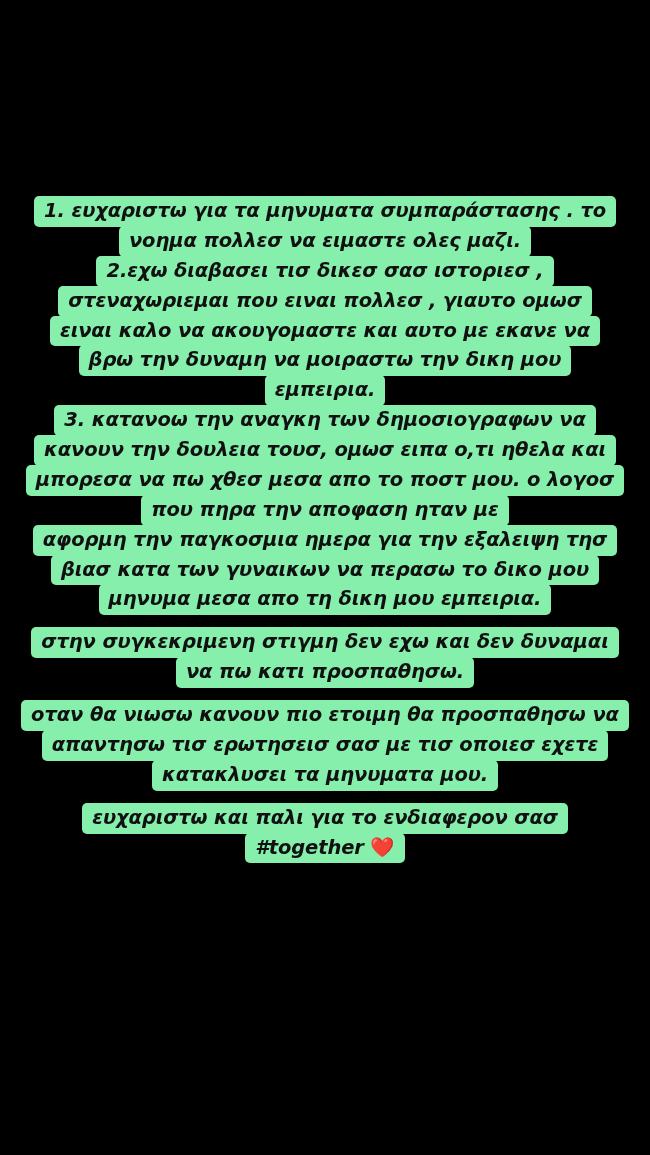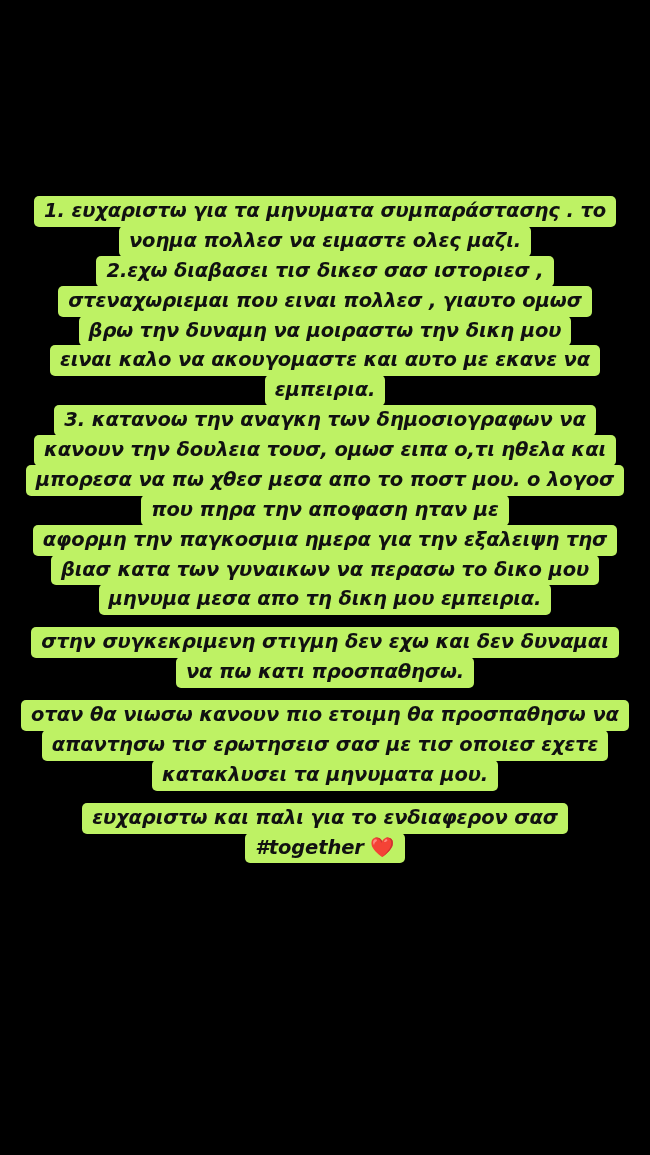--- a/index.html
+++ b/index.html
@@ -36,21 +36,21 @@
     display: flex;
     flex-direction: column;
     align-items: center;
     width: 100%;
   }
   .block + .block {
     margin-top: 12px;
   }
   .line {
     display: inline-block;
-    background: #bef264;
+    background: #86efac;
     color: #111111;
     font-family: "DejaVu Sans", sans-serif;
     font-weight: bold;
     font-style: italic;
     font-size: 19.5px;
     line-height: 1.02;
     padding: 5px 10px 6px 10px;
     border-radius: 5px;
     white-space: nowrap;
     letter-spacing: -0.1px;
@@ -71,22 +71,22 @@
 <body>
 
 <div class="story">
   <div class="text-stack">
 
     <div class="block">
       <span class="line">1. ευχαριστω για τα μηνυματα συμπαράστασης . το</span>
       <span class="line">νοημα πολλεσ να ειμαστε ολες μαζι.</span>
       <span class="line">2.εχω διαβασει τισ δικεσ σασ ιστοριεσ ,</span>
       <span class="line">στεναχωριεμαι που ειναι πολλεσ , γιαυτο ομωσ</span>
+      <span class="line">ειναι καλο να ακουγομαστε και αυτο με εκανε να</span>
       <span class="line">βρω την δυναμη να μοιραστω την δικη μου</span>
-      <span class="line">ειναι καλο να ακουγομαστε και αυτο με εκανε να</span>
       <span class="line">εμπειρια.</span>
       <span class="line">3. κατανοω την αναγκη των δημοσιογραφων να</span>
       <span class="line">κανουν την δουλεια τουσ, ομωσ ειπα ο,τι ηθελα και</span>
       <span class="line">μπορεσα να πω χθεσ μεσα απο το ποστ μου. ο λογοσ</span>
       <span class="line">που πηρα την αποφαση ηταν με</span>
       <span class="line">αφορμη την παγκοσμια ημερα για την εξαλειψη τησ</span>
       <span class="line">βιασ κατα των γυναικων να περασω το δικο μου</span>
       <span class="line">μηνυμα μεσα απο τη δικη μου εμπειρια.</span>
     </div>
 

